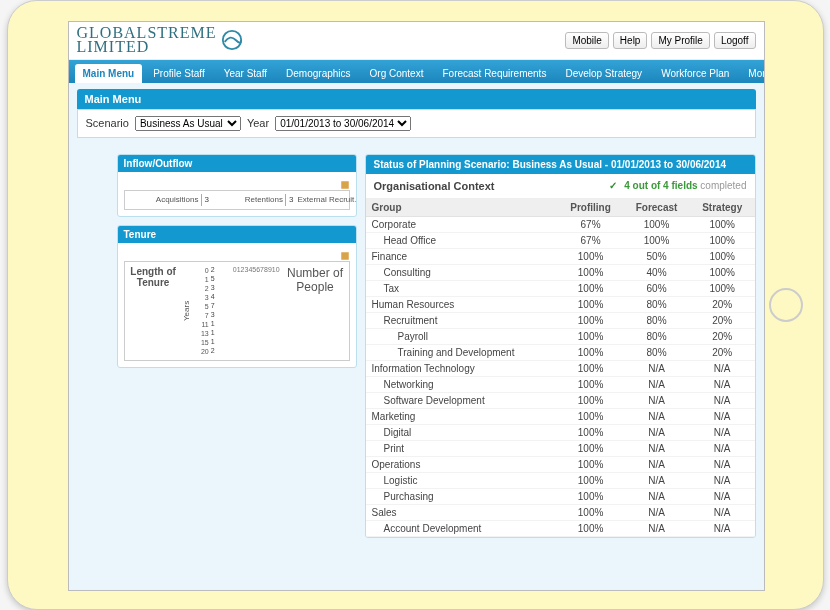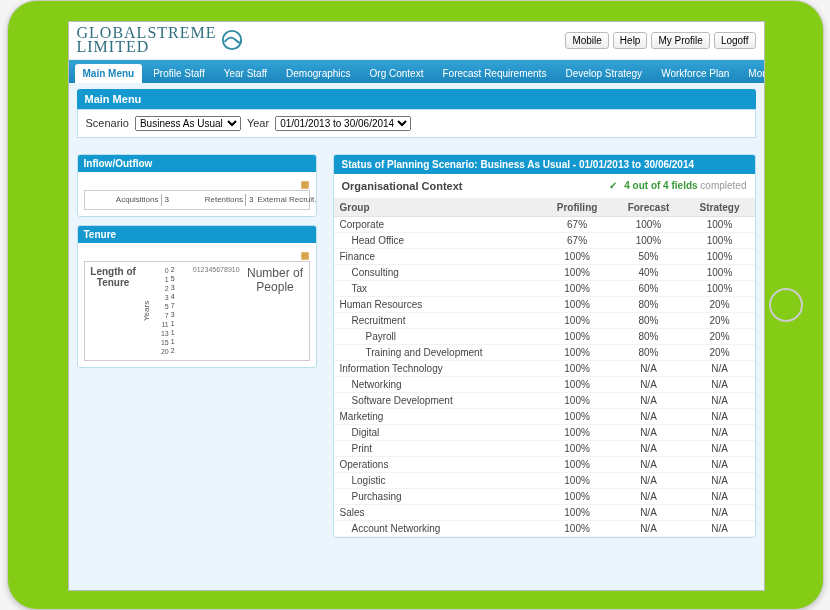--- a/index.html
+++ b/index.html
@@ -1,37 +1,37 @@
 <!DOCTYPE html>
 <html><head>
 <meta charset="utf-8">
 <style>
   html,body{margin:0;padding:0;font-family:Arial,Helvetica,sans-serif;font-size:11px;color:#333;}
   body{background:#f5f5f5;}
   
-  .device{box-sizing:border-box;width:817px;height:610px;margin:0 auto;border:1px solid #ccc;border-radius:30px;background:#84cc16;padding:20px 60px;position:relative;box-shadow:0 2px 6px rgba(0,0,0,0.2);}
+  .device{box-sizing:border-box;width:817px;height:610px;margin:0 auto;border:1px solid #ccc;border-radius:30px;background:#fef9c3;padding:20px 60px;position:relative;box-shadow:0 2px 6px rgba(0,0,0,0.2);}
   .home-btn{position:absolute;right:20px;top:50%;transform:translateY(-50%);width:30px;height:30px;border:2px solid #ccc;border-radius:50%;}
   .screen{width:100%;height:100%;border:1px solid #bbb;background:#fff;overflow:hidden;display:flex;flex-direction:column;}
   
   .brand-row{display:flex;align-items:center;justify-content:space-between;padding:4px 8px;border-bottom:1px solid #e4efef;}
   .brand{display:flex;align-items:center;gap:4px;}
   .brand-text{font-family:"Times New Roman",serif;font-size:16px;color:#2f6f7f;letter-spacing:1px;line-height:0.9;}
   .brand-swirl{width:22px;height:22px;}
   .hdr-btns{display:flex;gap:4px;}
   .hdr-btn{border:1px solid #bbb;border-radius:3px;padding:2px 6px;font-size:10px;background:linear-gradient(#fff,#eee);cursor:pointer;}
   
   .tabbar{background:linear-gradient(#33a3d6,#1b86bd);display:flex;align-items:flex-end;padding:4px 6px 0 6px;gap:3px;}
   .tab{color:#fff;font-size:10px;padding:4px 8px;border-radius:3px 3px 0 0;cursor:pointer;white-space:nowrap;}
   .tab.active{background:#fff;color:#1b86bd;font-weight:bold;}
   
   .page-body{flex:1;background:#eaf6fb;padding:6px 8px;overflow:auto;}
   .panel-title{background:#1398cf;color:#fff;font-weight:bold;font-size:11px;padding:4px 8px;border-radius:3px 3px 0 0;}
   .filter-row{display:flex;align-items:center;gap:6px;background:#fff;padding:6px 8px;border:1px solid #bcdfee;margin-bottom:16px;}
   .filter-row select{font-size:10px;}
-  .two-col{display:flex;gap:16px;align-items:flex-start;}
+  .two-col{display:flex;gap:8px;align-items:flex-start;margin-left:40px;}
   .left-col{width:240px;display:flex;flex-direction:column;gap:8px;}
   .right-col{flex:1;}
   .card{background:#fff;border:1px solid #bcdfee;border-radius:3px;overflow:hidden;}
   .card-head{background:#1398cf;color:#fff;font-weight:bold;font-size:10px;padding:3px 6px;}
   .card-body{padding:6px;}
   
   .chart-box{border:1px solid #ccc;background:#fff;display:flex;flex-direction:row;gap:4px;padding:4px;}
   .chart-title{text-align:center;font-weight:bold;font-size:10px;color:#555;}
   .bar-row{display:flex;align-items:center;gap:2px;height:10px;}
   .bar-label{width:70px;text-align:right;font-size:8px;color:#555;white-space:nowrap;overflow:hidden;text-overflow:ellipsis;}
@@ -410,21 +410,21 @@
                     <td class="center na">N/A</td>
                     <td class="center na">N/A</td>
                   </tr>
                   <tr>
                     <td>Sales</td>
                     <td class="center">100%</td>
                     <td class="center na">N/A</td>
                     <td class="center na">N/A</td>
                   </tr>
                   <tr>
-                    <td class="indent1">Account Networking</td>
+                    <td class="indent1">Account Development</td>
                     <td class="center">100%</td>
                     <td class="center na">N/A</td>
                     <td class="center na">N/A</td>
                   </tr>
                 </tbody>
             </table>
           </div>
         </div>
       </div>
     </div>

